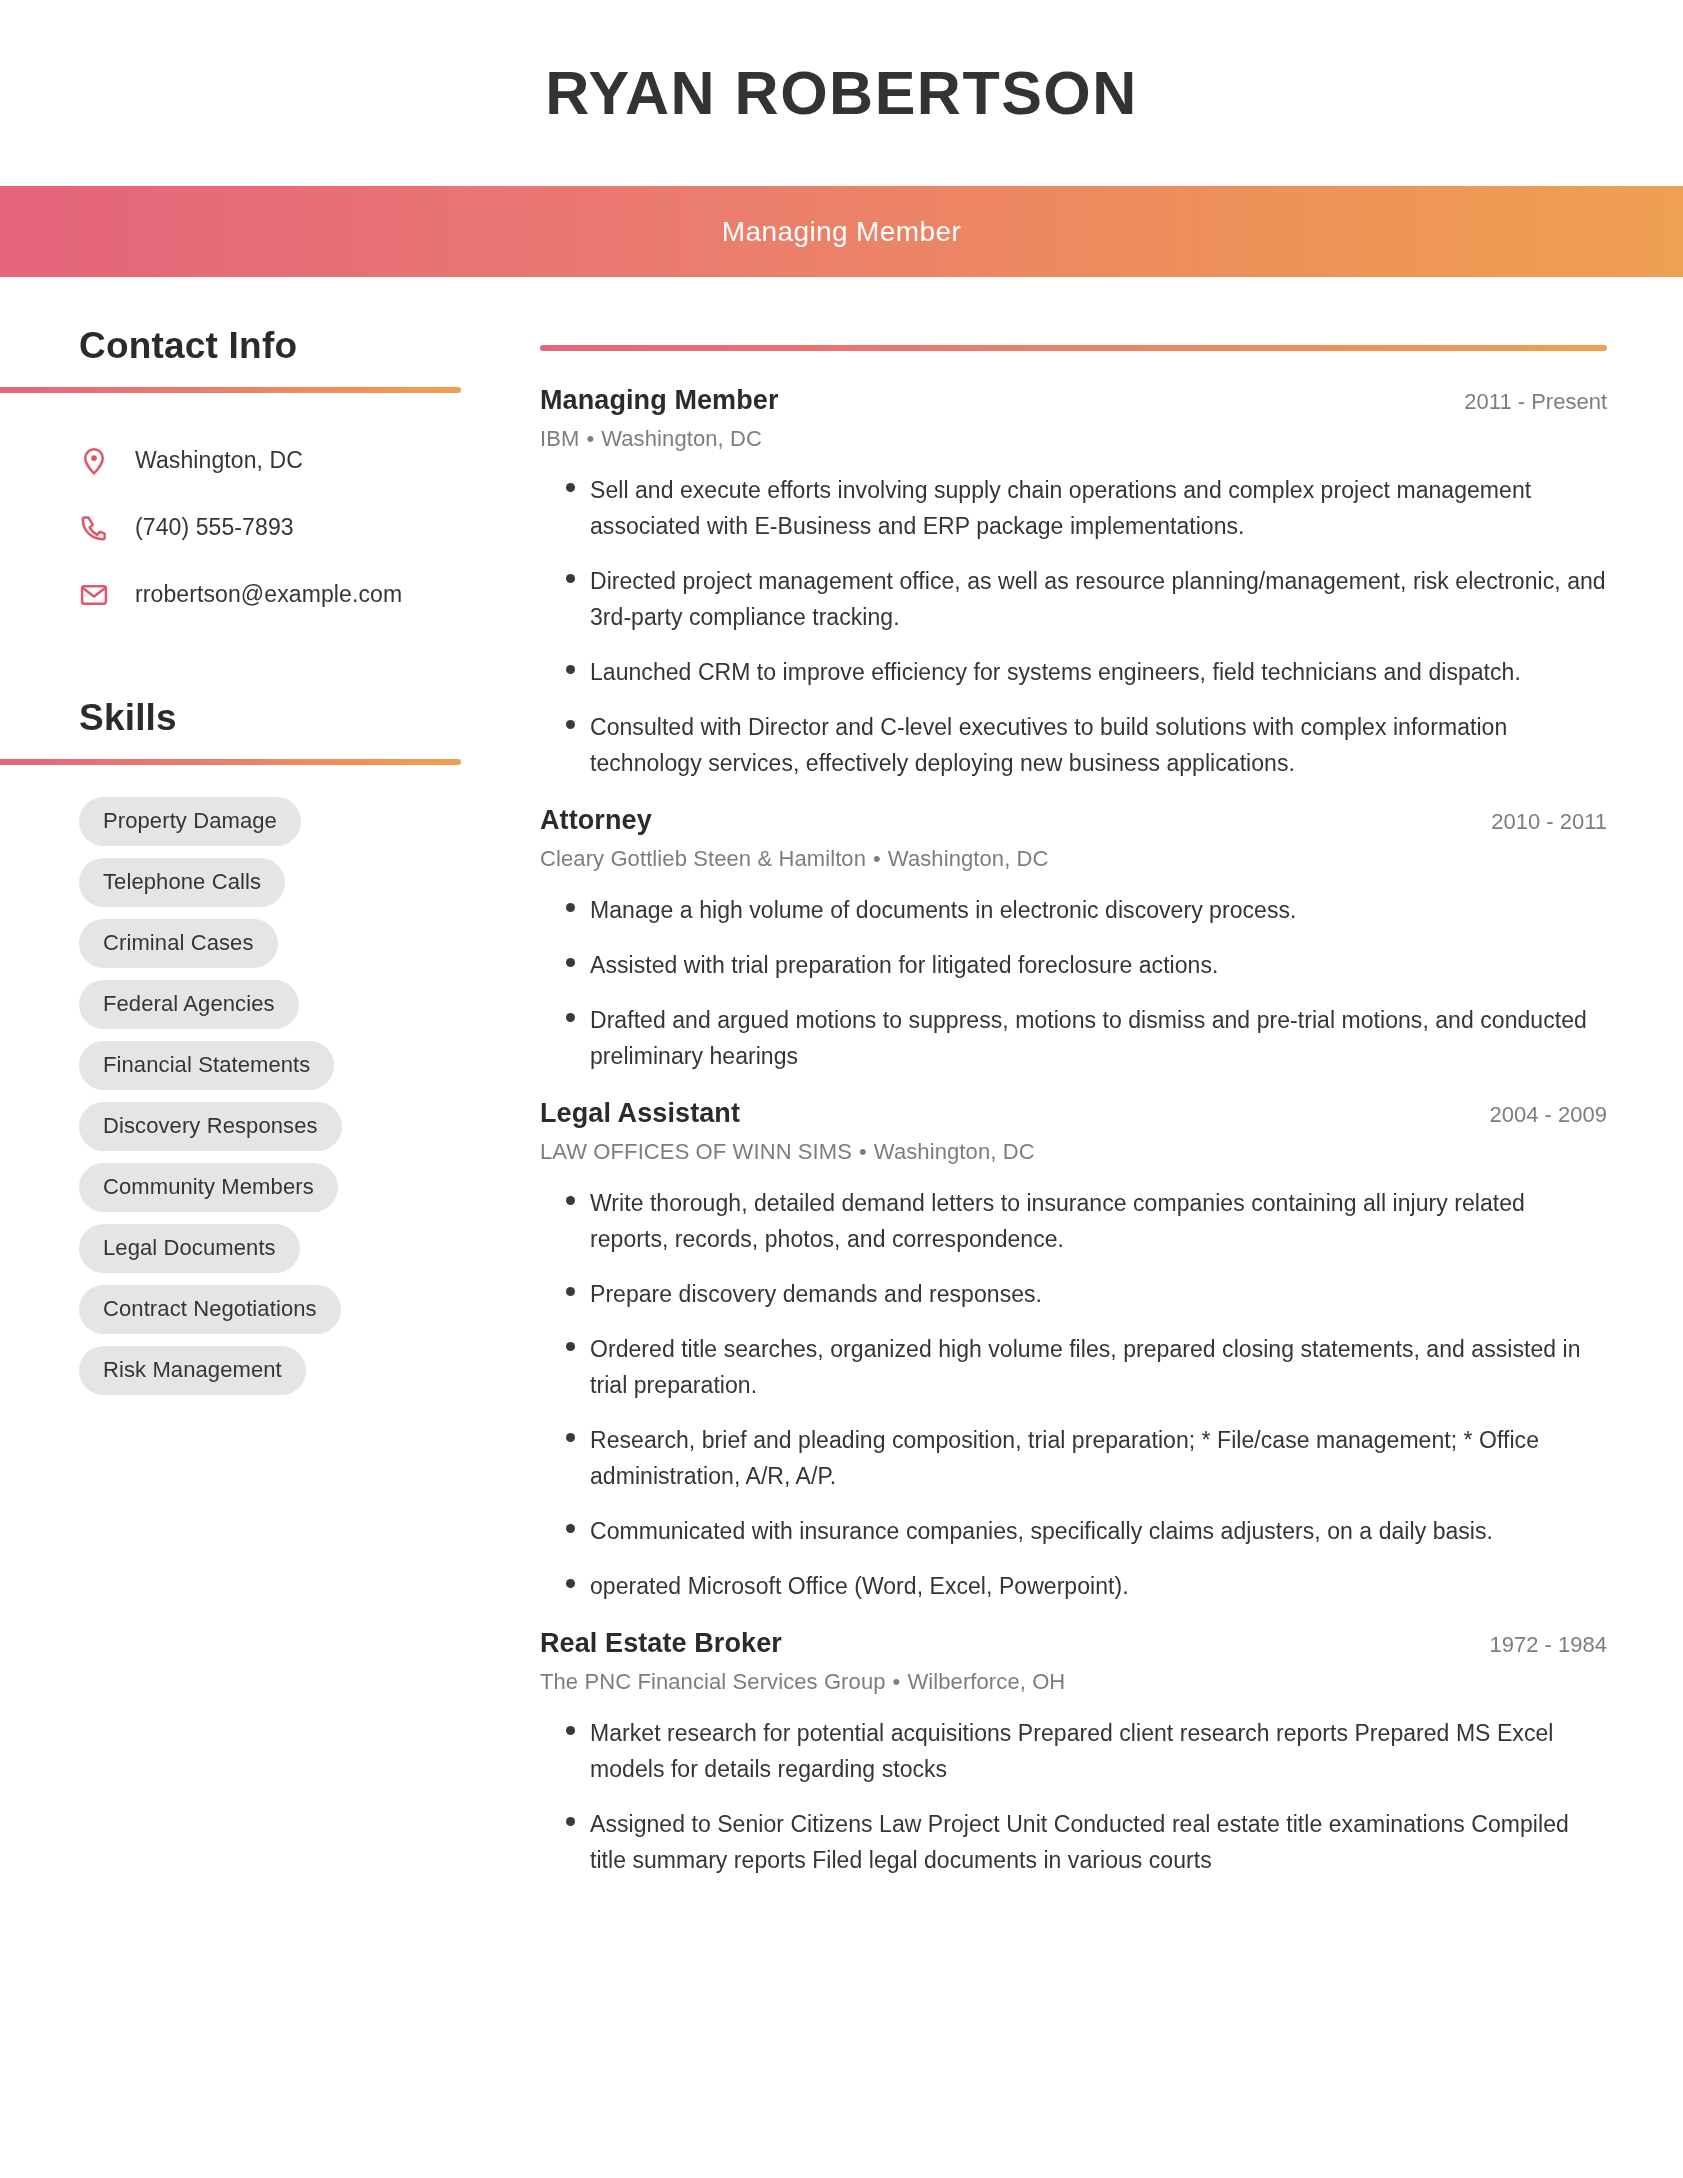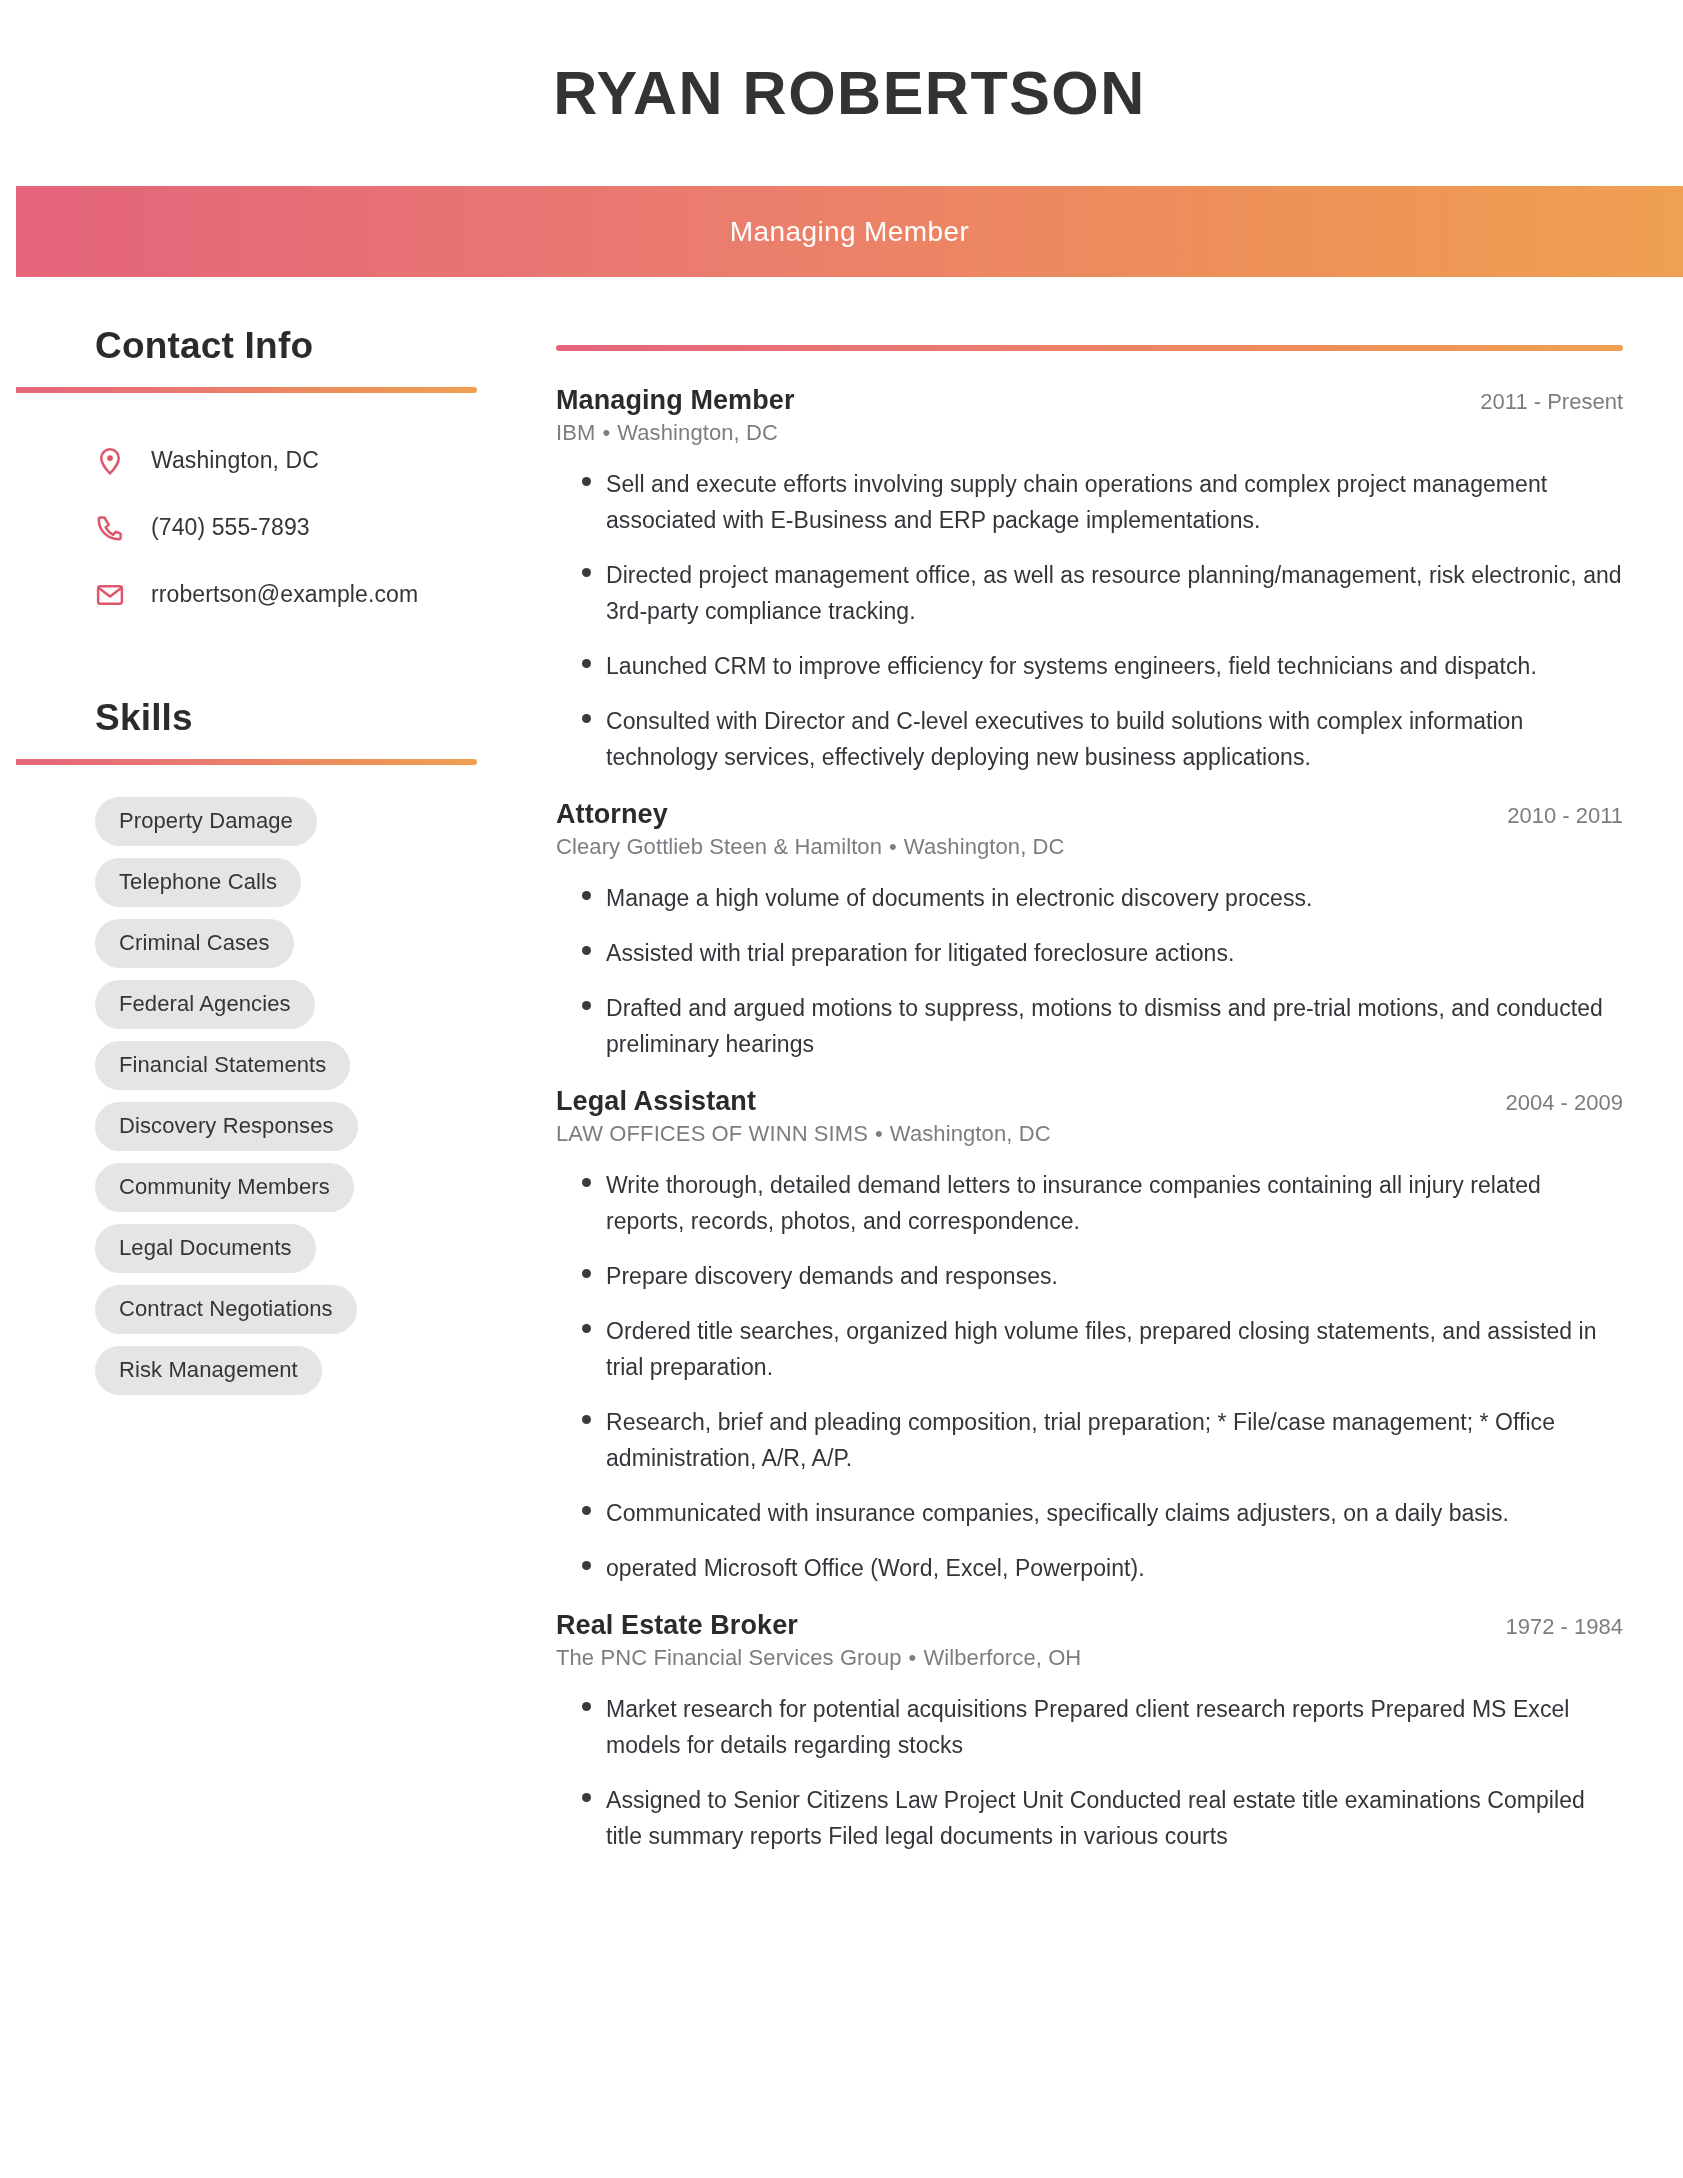--- a/index.html
+++ b/index.html
@@ -10,21 +10,20 @@
     background: #ffffff;
     font-family: "Liberation Sans", sans-serif;
   }
 
   .page {
     position: relative;
     width: 1683px;
     height: 2178px;
     background: #ffffff;
     overflow: hidden;
-    padding-left: 16px;
   }
 
   
   .header-name-band {
     height: 186px;
     display: flex;
     align-items: center;
     justify-content: center;
     background: #ffffff;
   }
@@ -165,21 +164,21 @@
   .job-dates {
     font-size: 22px;
     color: #7c7d82;
     white-space: nowrap;
     padding-left: 20px;
   }
 
   .job-meta {
     font-size: 22px;
     color: #7c7d82;
-    margin-top: 4px;
+    margin-top: 10px;
     letter-spacing: 0.1px;
   }
 
   .job-meta .sep { padding: 0 7px; }
 
   .bullets { margin-top: 20px; }
 
   .bullet {
     display: flex;
     align-items: flex-start;

